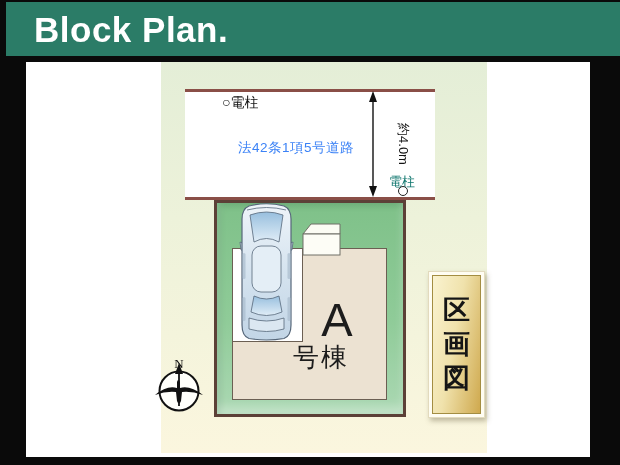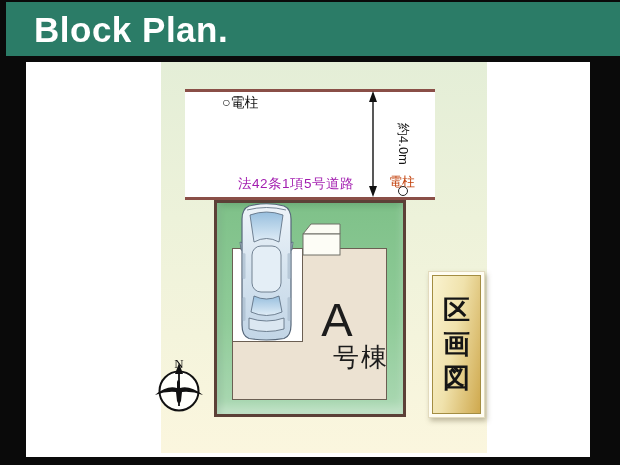--- a/index.html
+++ b/index.html
@@ -20,22 +20,22 @@
   .cream-area{
     position:absolute;left:161px;top:62px;width:326px;height:391px;
     background:linear-gradient(180deg,#e4eed7 0%,#edf2da 40%,#fbf6de 100%);
   }
   
   .road-area{
     position:absolute;left:185px;top:89px;width:250px;height:111px;background:#ffffff;
     border-top:3px solid #8a4f47;border-bottom:3px solid #8a4f47;box-sizing:border-box;
   }
   .road-pole-top{position:absolute;left:37px;top:2px;font-size:14px;color:#141414;}
-  .road-name{position:absolute;left:53px;top:47px;font-size:13.5px;color:#a21caf;letter-spacing:.5px;margin-top:36px;}
-  .road-pole-right{position:absolute;left:204px;top:81px;font-size:13px;color:#c2410c;}
+  .road-name{position:absolute;left:53px;top:47px;font-size:13.5px;color:#3b82f6;letter-spacing:.5px;}
+  .road-pole-right{position:absolute;left:204px;top:81px;font-size:13px;color:#0f766e;}
   .road-pole-circle{position:absolute;left:213px;top:94px;width:8px;height:8px;border:1.5px solid #222;border-radius:50%;background:#fff;}
   .dim-arrow{position:absolute;left:366px;top:91px;}
   .dim-label{
     position:absolute;left:372px;top:136px;width:64px;height:16px;text-align:center;
     font-size:13px;color:#141414;transform:rotate(90deg);transform-origin:center center;white-space:nowrap;
   }
   
   .plot{
     position:absolute;left:214px;top:200px;width:192px;height:217px;box-sizing:border-box;
     border:3px solid #5c4037;
@@ -50,21 +50,21 @@
     position:absolute;left:15px;top:45px;width:71px;height:94px;background:#ffffff;
     border:1px solid #6b5f53;box-sizing:border-box;
   }
   .cube-svg{position:absolute;left:83px;top:18px;}
   .car-svg{position:absolute;left:22px;top:-2px;}
   .building-letter{
     position:absolute;left:80px;top:93px;width:80px;text-align:center;
     font-size:47px;font-weight:500;color:#1c1c1c;line-height:1;
   }
   .building-suffix{
-    position:absolute;left:76px;top:141px;width:96px;text-align:right;
+    position:absolute;left:76px;top:141px;width:96px;text-align:left;
     font-size:26px;color:#1c1c1c;line-height:1;letter-spacing:2px;
   }
   
   .compass{position:absolute;left:152px;top:356px;}
   
   .banner{
     position:absolute;left:428px;top:271px;width:57px;height:147px;box-sizing:border-box;
     background:#fffdf2;border:1px solid #e2dabd;padding:3px;
     box-shadow:2px 3px 5px rgba(120,110,80,.45);
   }

